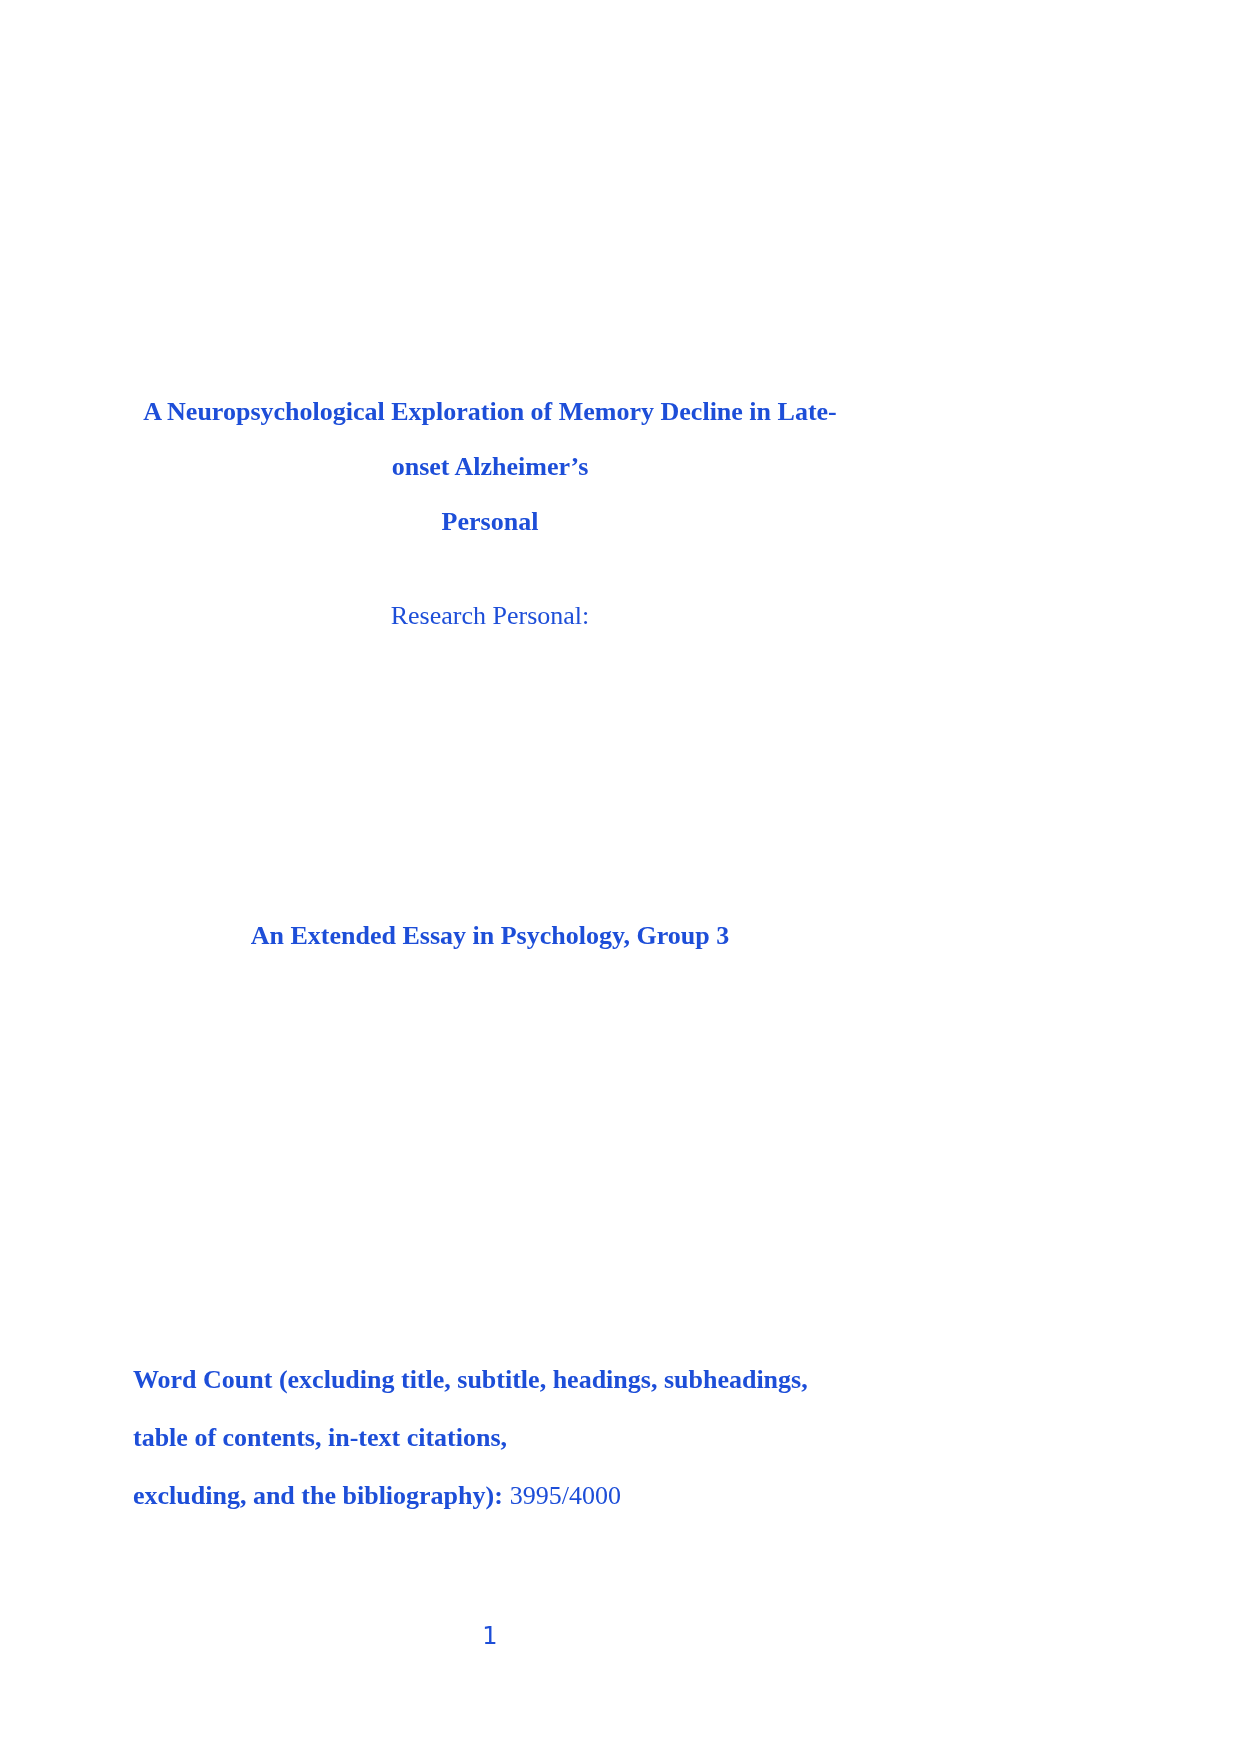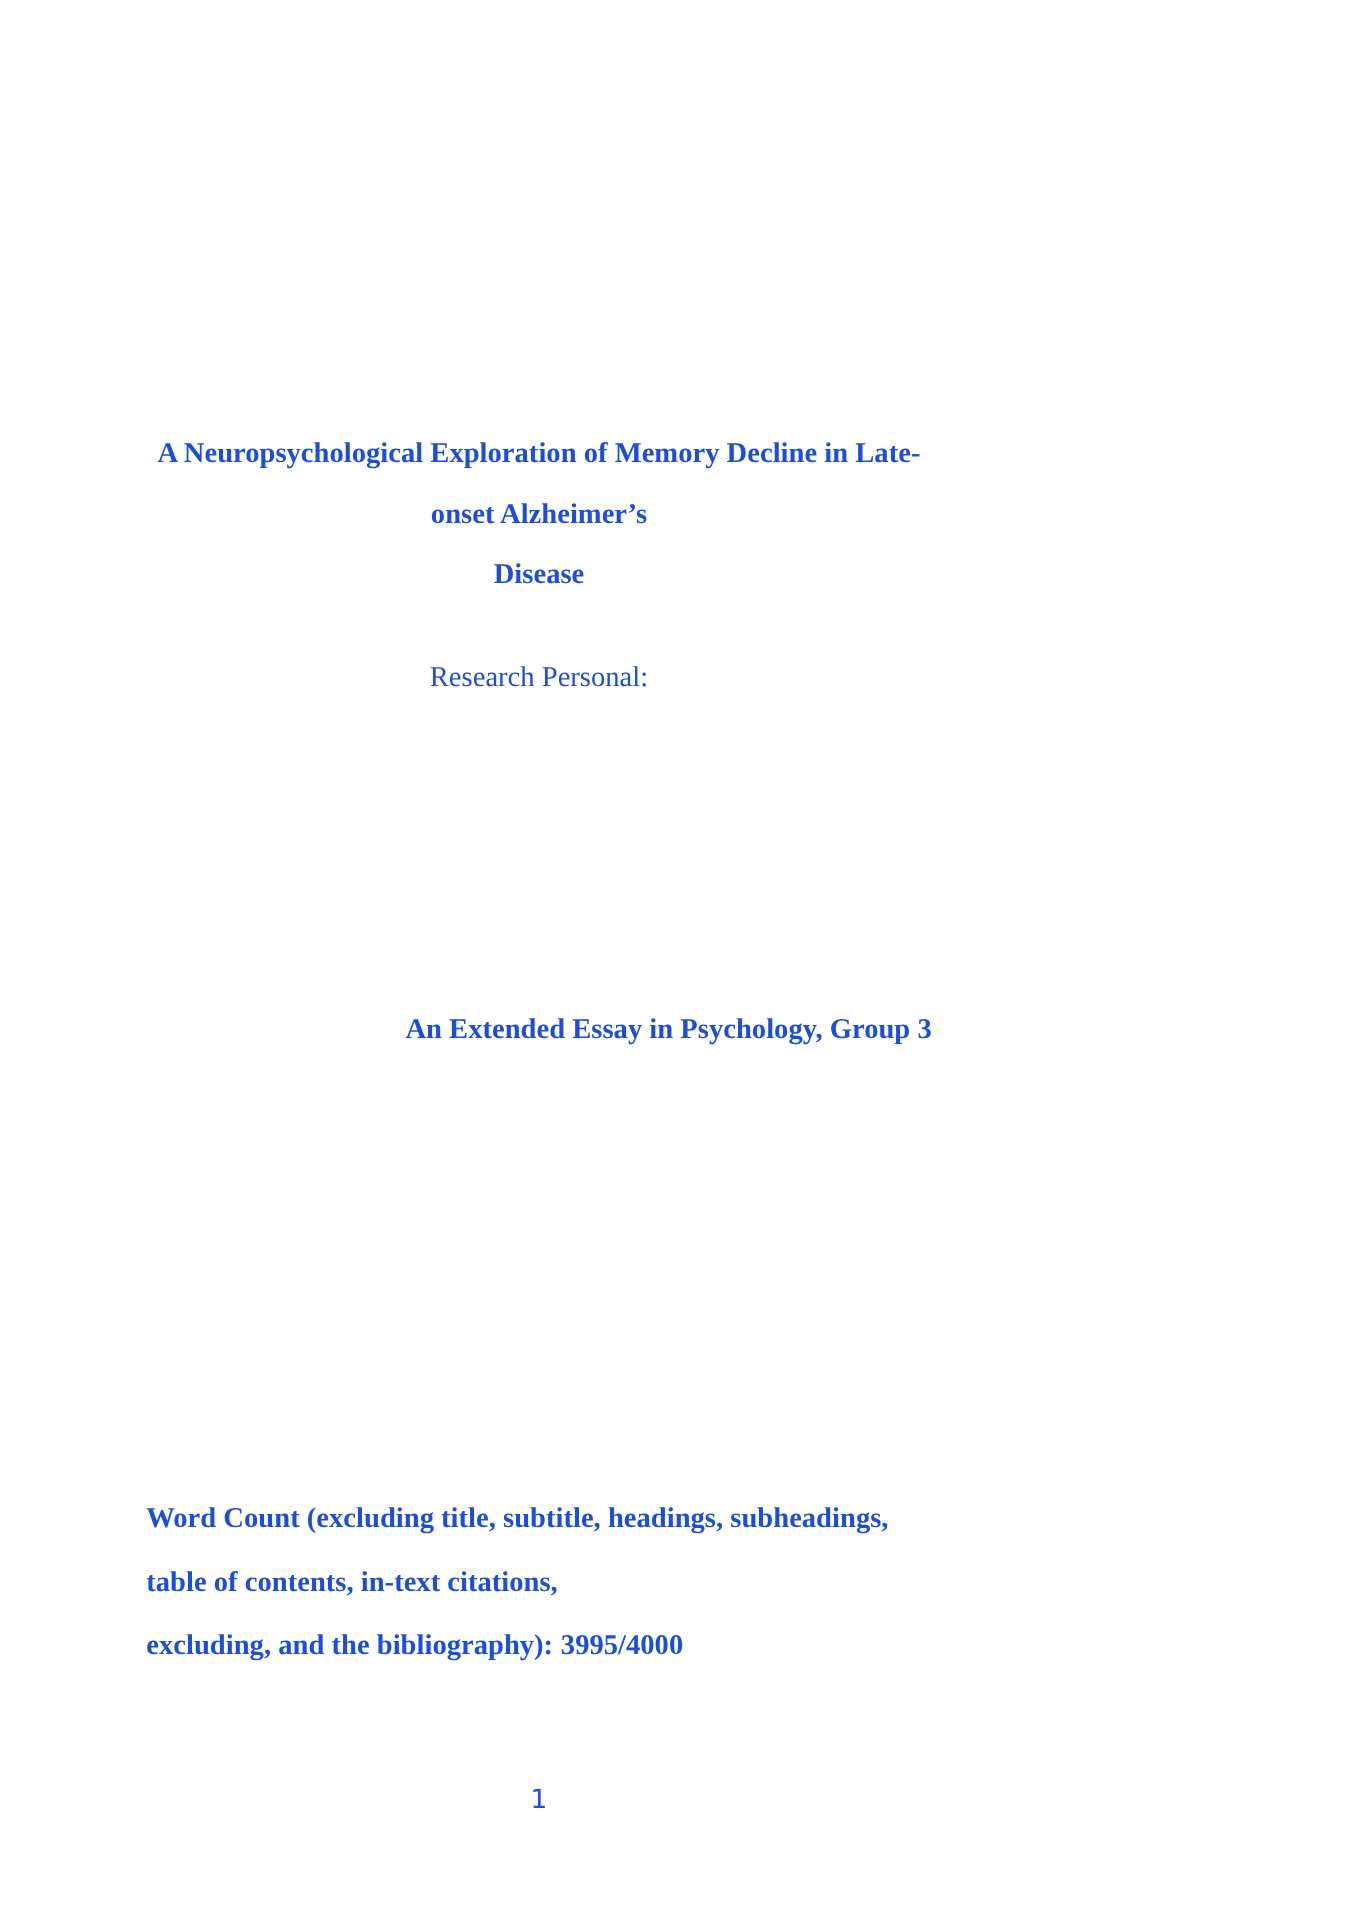--- a/index.html
+++ b/index.html
@@ -24,45 +24,45 @@
     line-height: 55px;
   }
   .center { text-align: center; }
   .left { text-align: left; }
   .bold { font-weight: bold; }
   .bold-italic { font-weight: bold; font-style: italic; }
 
   .title-block       { top: 384px; }
   .rq-label-block    { top: 588px; }
   .rq-question-block { top: 718px; line-height: 57px; }
-  .essay-type-block  { top: 908px; text-align: right; }
+  .essay-type-block  { top: 908px; }
   .code-block        { top: 1052px; line-height: 56px; }
   .wordcount-block   { top: 1351px; line-height: 58px; }
 
-  .wc-value { margin-left: 7px; font-weight: bold; text-align: right; }
+  .wc-value { margin-left: 7px; font-weight: normal; text-align: right; }
 
   .page-number-block {
     position: absolute;
     left: 0;
     right: 0;
     top: 1622px;
     text-align: center;
     font-family: "DejaVu Sans", "Liberation Sans", sans-serif;
     font-size: 24px;
     line-height: 28px;
   }
 </style>
 </head>
 <body>
 
 <div class="page">
 
   <div class="block center bold title-block">
     <div>A Neuropsychological Exploration of Memory Decline in Late-onset Alzheimer’s</div>
-    <div>Disease</div>
+    <div>Personal</div>
   </div>
 
   <div class="block center rq-label-block">Research Personal:</div>
 
 
   <div class="block center bold essay-type-block">An Extended Essay in Psychology, Group 3</div>
 
 
   <div class="block left bold wordcount-block">
     <div>Word Count (excluding title, subtitle, headings, subheadings, table of contents, in-text citations,</div>

